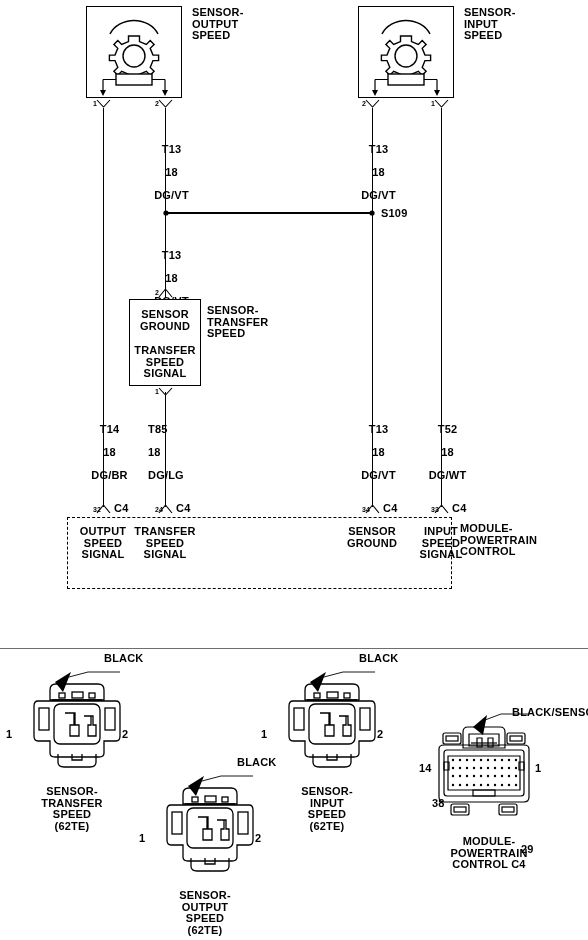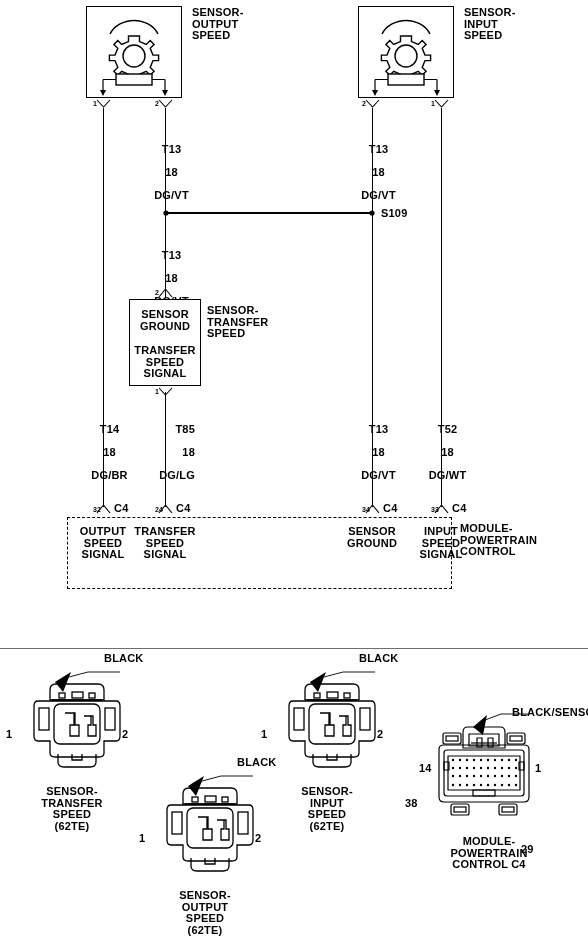--- a/index.html
+++ b/index.html
@@ -132,21 +132,21 @@
   <svg class="s-abs" style="left:158px;top:387px;" width="16" height="12" viewBox="0 0 16 12">
     <path d="M1 1 L7.5 8 L14 1" fill="none" stroke="#000" stroke-width="1.1"></path>
   </svg>
   <div class="num r" style="left:155px;top:388px;">1</div>
 
   <div class="lbl" style="left:73px;top:412px;width:60px;text-align:center;">
     <span>T14</span><br>
     <span>18</span><br>
     <span>DG/BR</span>
   </div>
-  <div class="lbl" style="left:135px;top:412px;width:60px;text-align:right;">
+  <div class="lbl" style="left:135px;top:412px;width:60px;text-align:left;">
     <span>T85</span><br>
     <span>18</span><br>
     <span>DG/LG</span>
   </div>
   <div class="lbl" style="left:342px;top:412px;width:60px;text-align:center;">
     <span>T13</span><br>
     <span>18</span><br>
     <span>DG/VT</span>
   </div>
   <div class="lbl" style="left:411px;top:412px;width:60px;text-align:center;">
@@ -339,19 +339,19 @@
         <circle cx="77" cy="73" r="1.2"></circle>
         <circle cx="84" cy="73" r="1.2"></circle>
         <circle cx="91" cy="73" r="1.2"></circle>
     </g>
     <path d="M62 3 L58 23 L48 15 z" fill="#000"></path>
     <path d="M60 8 L76 2 L104 2" fill="none" stroke="#000" stroke-width="0.9"></path>
   </svg>
   <div class="lbl" style="left:512px;top:707px;">BLACK/SENSOR</div>
   <div class="lbl" style="left:419px;top:763px;">14</div>
   <div class="lbl" style="left:535px;top:763px;">1</div>
-  <div class="lbl" style="left:405px;top:798px;text-align:right;">38</div>
+  <div class="lbl" style="left:432px;top:798px;text-align:right;">38</div>
   <div class="lbl" style="left:521px;top:798px;margin-top:46px;">29</div>
   <div class="lbl" style="left:489px;top:836px;width:130px;margin-left:-65px;text-align:center;">MODULE-
 POWERTRAIN
 CONTROL C4</div>
 
 </div>
 
 </body></html>

